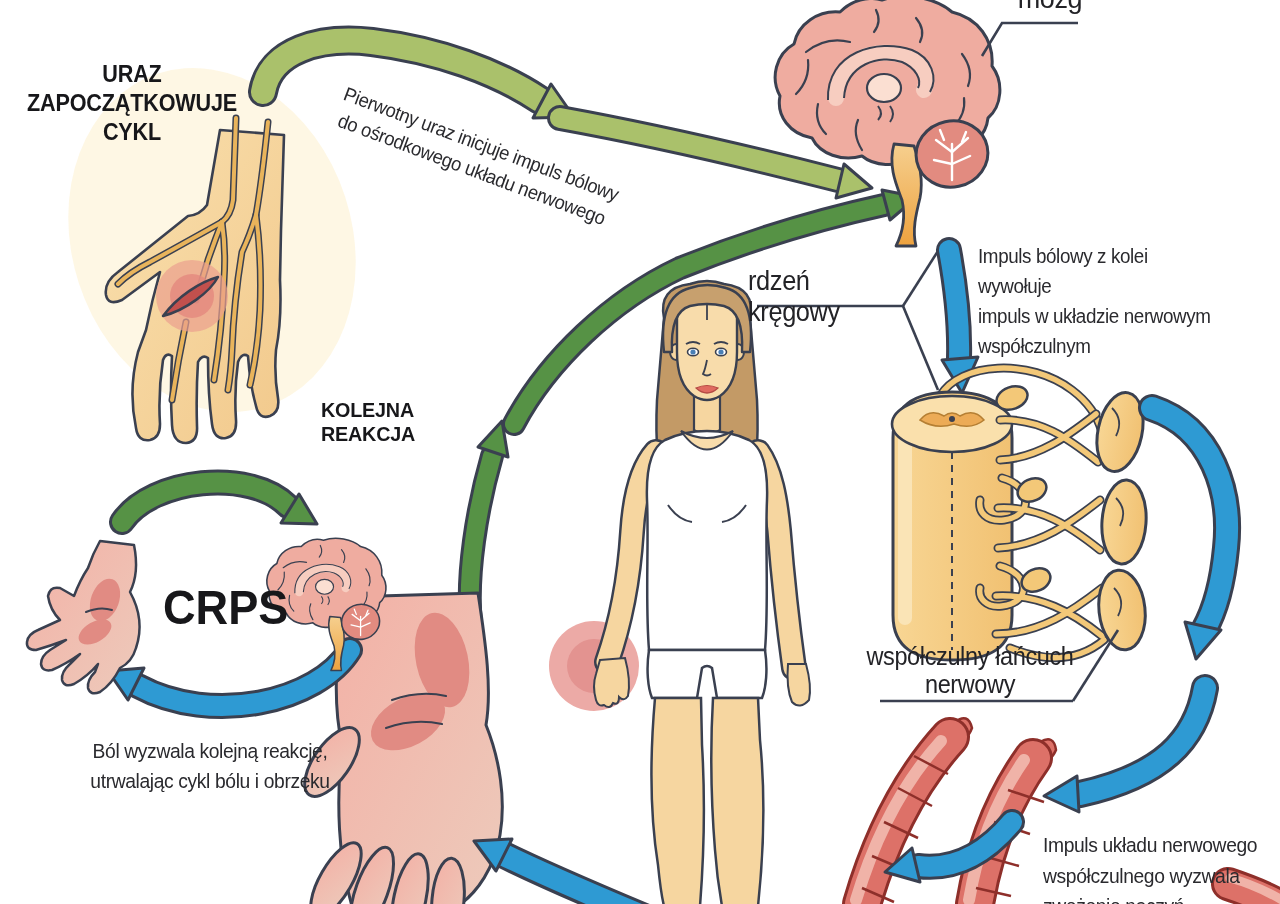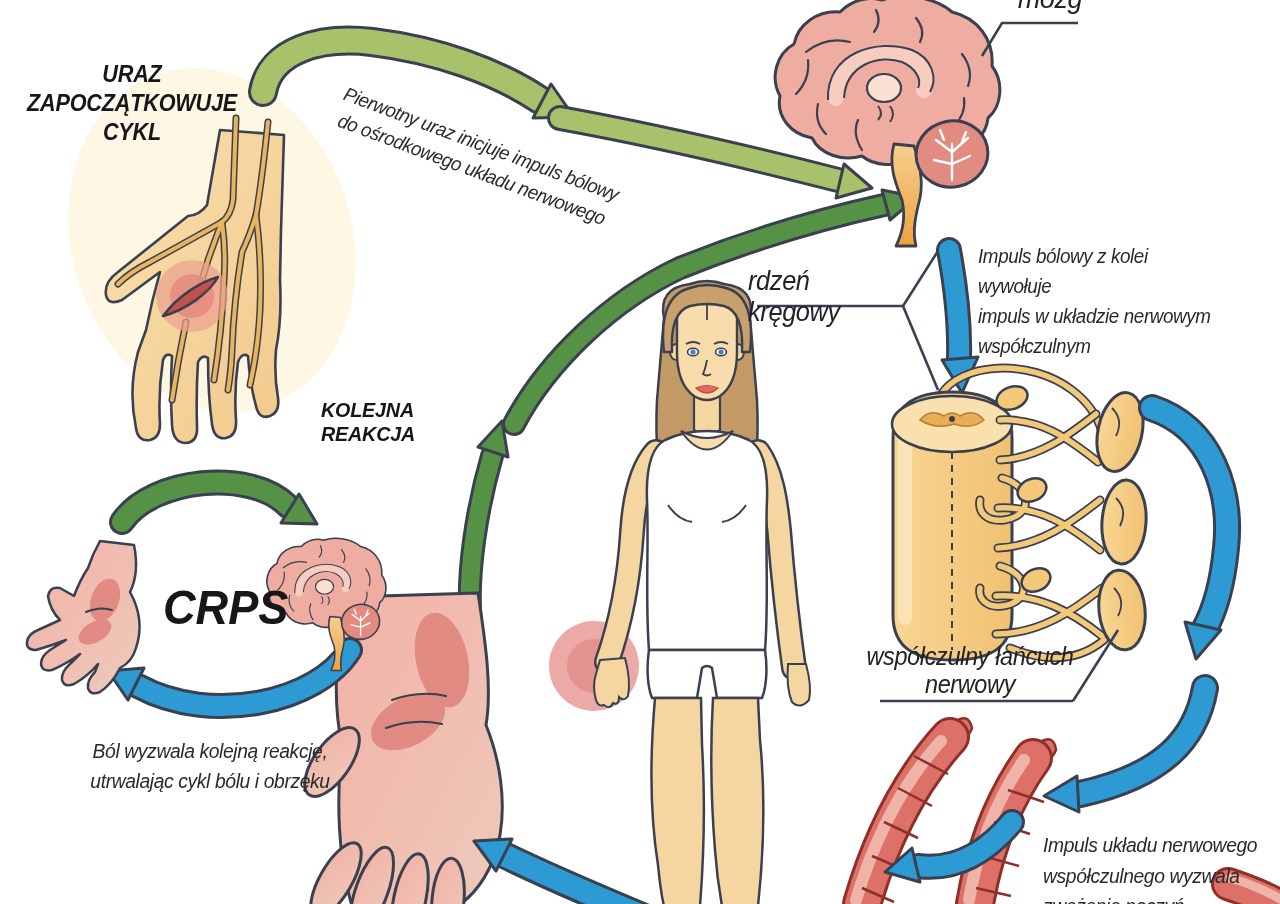--- a/index.html
+++ b/index.html
@@ -1,17 +1,17 @@
 <!DOCTYPE html>
 <html><head>
 <meta charset="utf-8">
 <style>
   html,body{margin:0;padding:0;background:#ffffff;}
   #stage{position:relative;width:1280px;height:904px;overflow:hidden;background:#ffffff;
-         font-family:"Liberation Sans",sans-serif;font-style:italic;}
+         font-family:"Liberation Sans",sans-serif;}
   #art{position:absolute;left:0;top:0;z-index:1;}
   .txt{position:absolute;z-index:2;color:#26262a;letter-spacing:-0.4px;}
   .cond{transform:scaleX(.94);}
   .heading{font-weight:700;color:#17171a;letter-spacing:-0.2px;}
   .center{text-align:center;}
   .t-uraz{left:6px;top:60px;width:252px;font-size:23px;line-height:29px;transform-origin:center top;}
   .t-pierwotny{left:332px;top:74px;width:346px;font-size:19.5px;line-height:27px;text-align:center;
                transform:rotate(20.5deg) scaleX(.95);transform-origin:0 0;color:#2a2a2e;}
   .t-mozg{left:1012px;top:-16px;width:76px;font-size:27px;text-align:center;color:#232327;}
   .t-rdzen{left:748px;top:266px;width:170px;font-size:27px;color:#232327;transform-origin:left top;}

